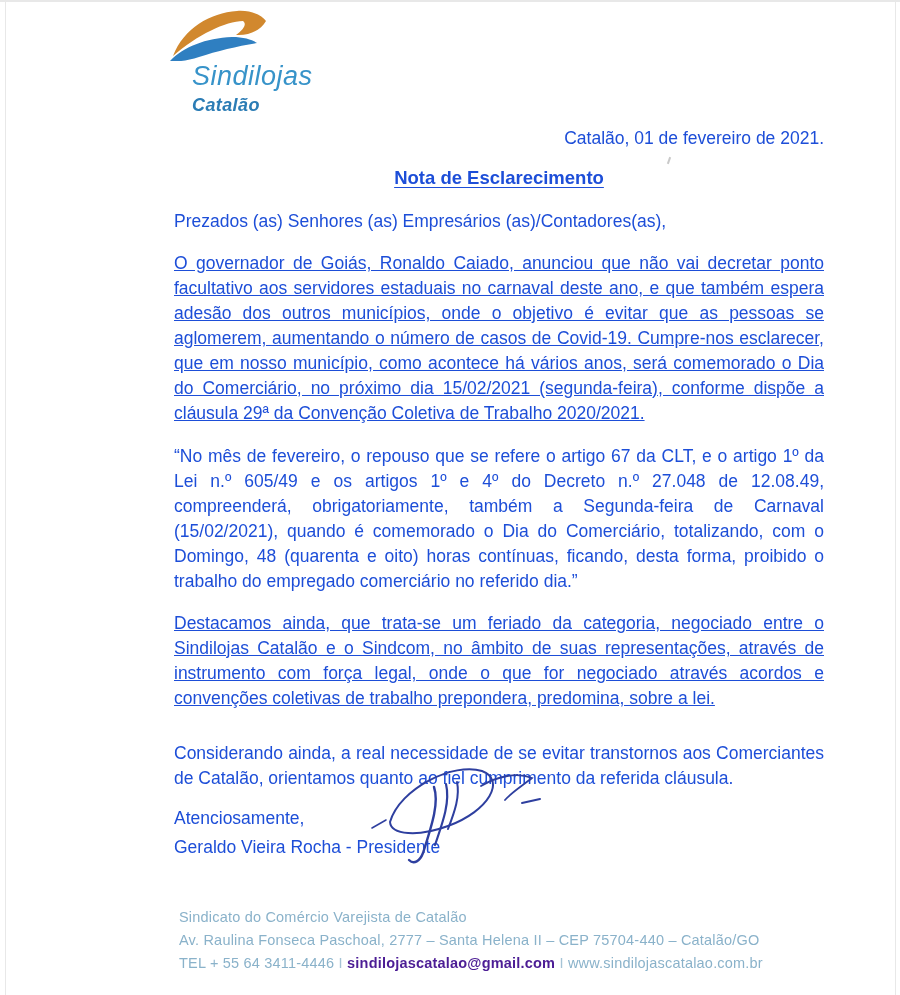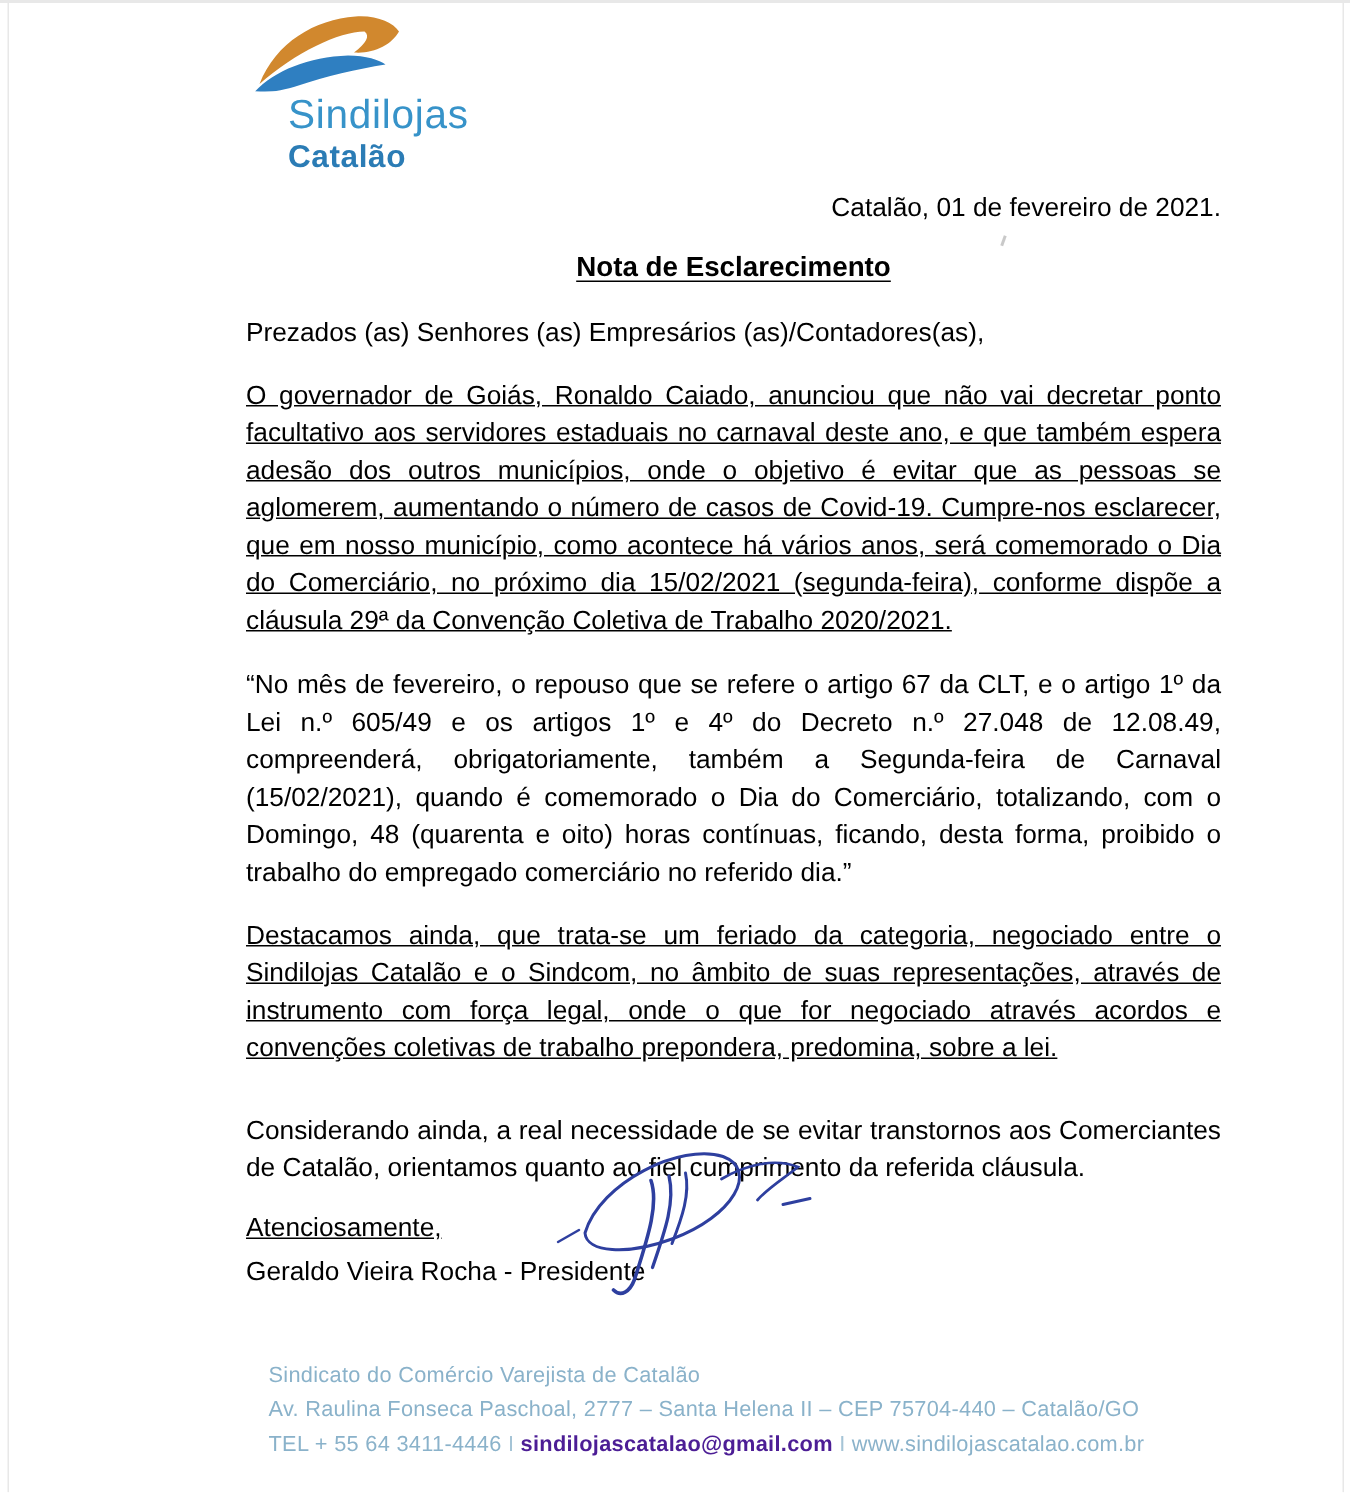--- a/index.html
+++ b/index.html
@@ -6,37 +6,37 @@
   body { width:900px; height:995px; font-family:"Liberation Sans", sans-serif; }
   .page { position:relative; width:900px; height:995px; background:#ffffff; overflow:hidden; }
 
   
   .edge-top   { position:absolute; top:0; left:0; right:0; height:2px; background:#dcdcdc; opacity:.65; }
   .edge-left  { position:absolute; left:5px; top:0; bottom:0; width:1px; background:#e8e8e8; }
   .edge-right { position:absolute; left:895px; top:0; bottom:0; width:1px; background:#e8e8e8; }
   .tick-artifact { position:absolute; left:668px; top:157px; width:2px; height:7px; background:#bcbcbc; transform:rotate(20deg); opacity:.8; }
 
   
-  .logo { position:absolute; left:170px; top:9px; width:260px; }
+  .logo { position:absolute; left:170px; top:9px; width:260px;font-style:italic; }
   .logo-icon { display:block; }
   .logo-name { margin-left:22px; margin-top:1px; font-size:27px; line-height:28px; color:#3793c9; letter-spacing:.5px; }
-  .logo-sub  { margin-left:22px; margin-top:6px; font-size:21px; line-height:18px; font-weight:700; color:#2b7cb5; letter-spacing:.4px; }
+  .logo-sub  { margin-left:22px; margin-top:6px; font-size:18px; line-height:18px; font-weight:700; color:#2b7cb5; letter-spacing:.4px; }
 
   
-  .content { position:absolute; left:164px; top:126px; width:650px; color:#000000;
+  .content { position:absolute; left:174px; top:126px; width:650px; color:#1d4ed8;
              font-size:17.5px; line-height:25px; }
   .date { text-align:right; }
   .title-row { text-align:center; margin-top:14px; }
   .title-row span { font-weight:700; font-size:18.5px; text-decoration:underline; text-underline-offset:3px; }
   .salutation { margin:18px 0 0 0; }
   p.para { margin:0; text-align:justify; }
   p.para.m17 { margin-top:17px;text-decoration:underline; }
   p.para.m18 { margin-top:18px; }
   p.para.m15 { margin-top:30px; }
-  .closing { margin:15px 0 0 0;text-decoration:underline; }
+  .closing { margin:15px 0 0 0; }
   .signatory { margin-top:4px; }
 
   
   .signature { position:absolute; left:362px; top:756px; }
 
   
   .footer { position:absolute; left:133px; top:906px; width:720px;
             font-size:14.5px; line-height:23px; color:#8ab2ca; letter-spacing:.2px;margin-left:46px; }
   .footer .email { color:#4c1d95; font-weight:700; cursor:pointer; }
   .footer .sep { color:#a5c4d6; }

